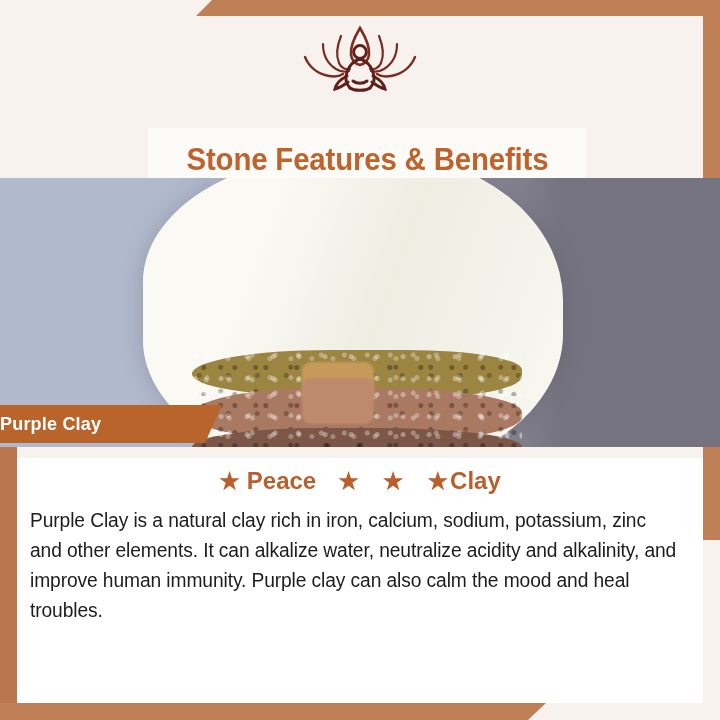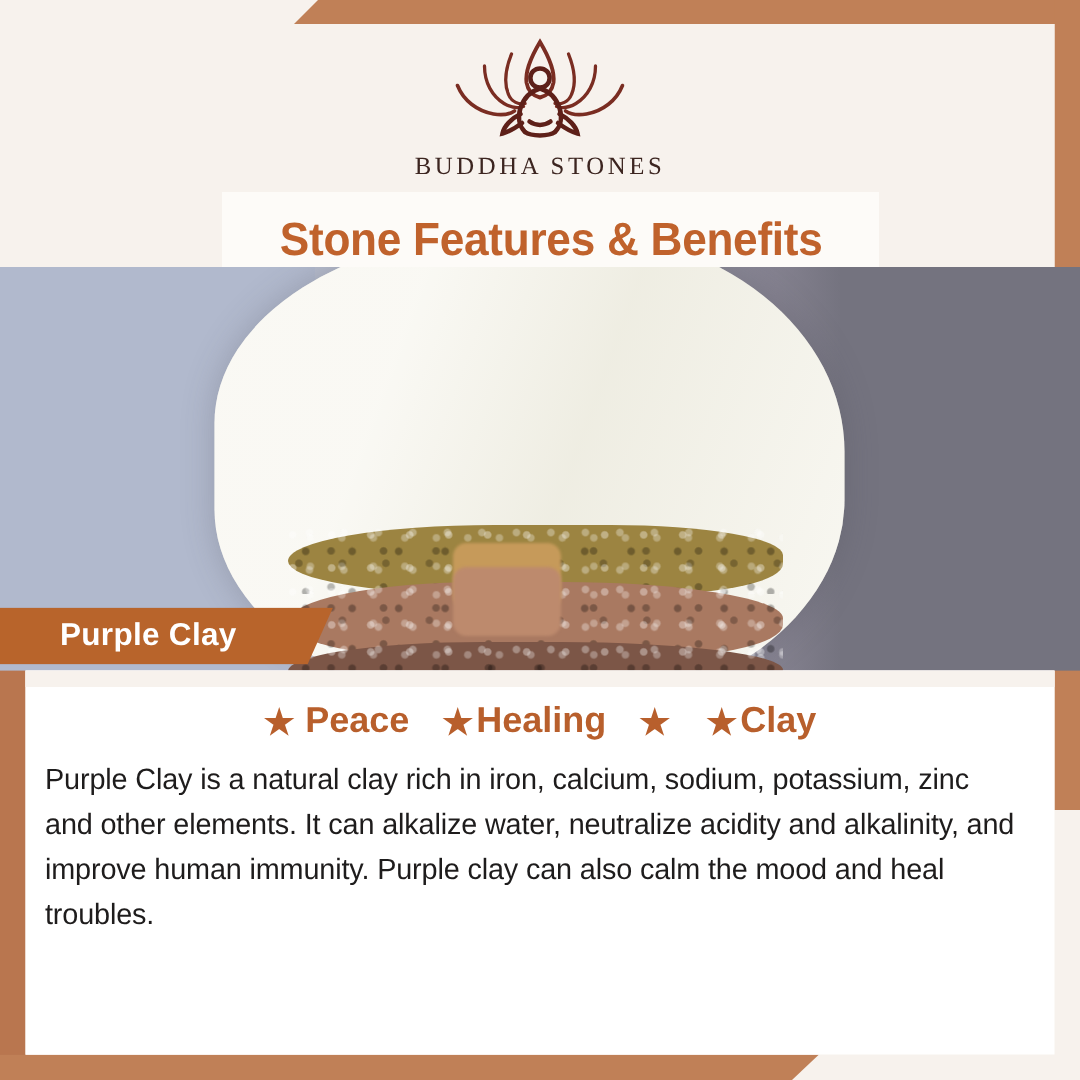--- a/index.html
+++ b/index.html
@@ -133,23 +133,22 @@
   }
 
   
   .clay-banner {
     position: absolute; left: 0; top: 405px; width: 222px; height: 38px;
     background: #b8642b;
     clip-path: polygon(0 0, 100% 0, calc(100% - 17px) 100%, 0 100%);
     display: flex; align-items: center;
   }
   .clay-banner-label {
-    margin-left: 40px;
     color: #ffffff;
-    font-size: 21px;
+    font-size: 18px;
     font-weight: bold;
     letter-spacing: 0.2px;
   }
 
   
   .lower {
     position: absolute; left: 17px; top: 447px; width: 686px; height: 256px;
     background: #ffffff;
   }
   .lower-top-strip {
@@ -207,21 +206,20 @@
         <g fill="none" stroke="#5e2019" stroke-width="3" stroke-linecap="round">
           <circle cx="85" cy="28" r="6.4"></circle>
           <path d="M85 35 C78 37 74 42 72 48 C70 54 71 60 75 64"></path>
           <path d="M85 35 C92 37 96 42 98 48 C100 54 99 60 95 64"></path>
           <path d="M75 64 C79 67 91 67 95 64"></path>
           <path d="M72 52 C66 55 61 60 60 65 C64 64 69 61 73 58"></path>
           <path d="M98 52 C104 55 109 60 110 65 C106 64 101 61 97 58"></path>
           <path d="M78 57 C82 60 88 60 92 57"></path>
         </g>
       </svg>
-      <div class="logo-word">BUDDHA STONES</div>
     </div>
 
     <div class="title-panel">
       <div class="title-text">Stone Features &amp; Benefits</div>
     </div>
   </div>
 
   <div class="photo">
     <div class="photo-left-bg"></div>
     <div class="photo-right-bg"></div>
@@ -247,21 +245,20 @@
   <div class="lower">
     <div class="lower-top-strip"></div>
 
     <div class="benefits">
       <div class="benefit gap-wide">
         <span class="star">★</span>
         <span>Peace</span>
       </div>
       <div class="benefit">
         <span class="star">★</span>
-        <span>Healing</span>
       </div>
       <div class="benefit">
         <span class="star">★</span>
       </div>
       <div class="benefit">
         <span class="star">★</span>
         <span>Clay</span>
       </div>
     </div>
 

